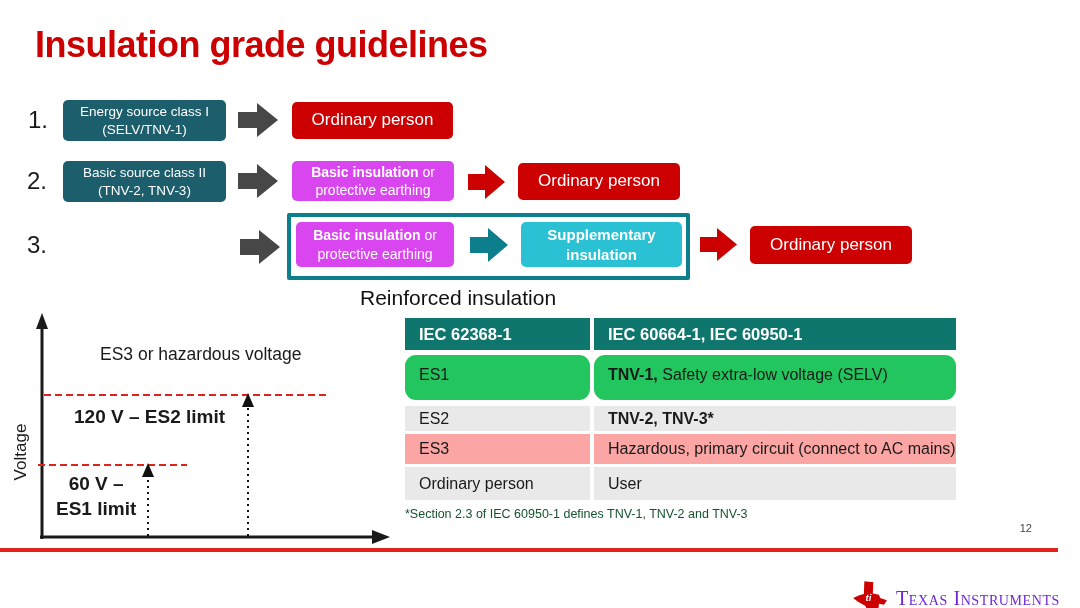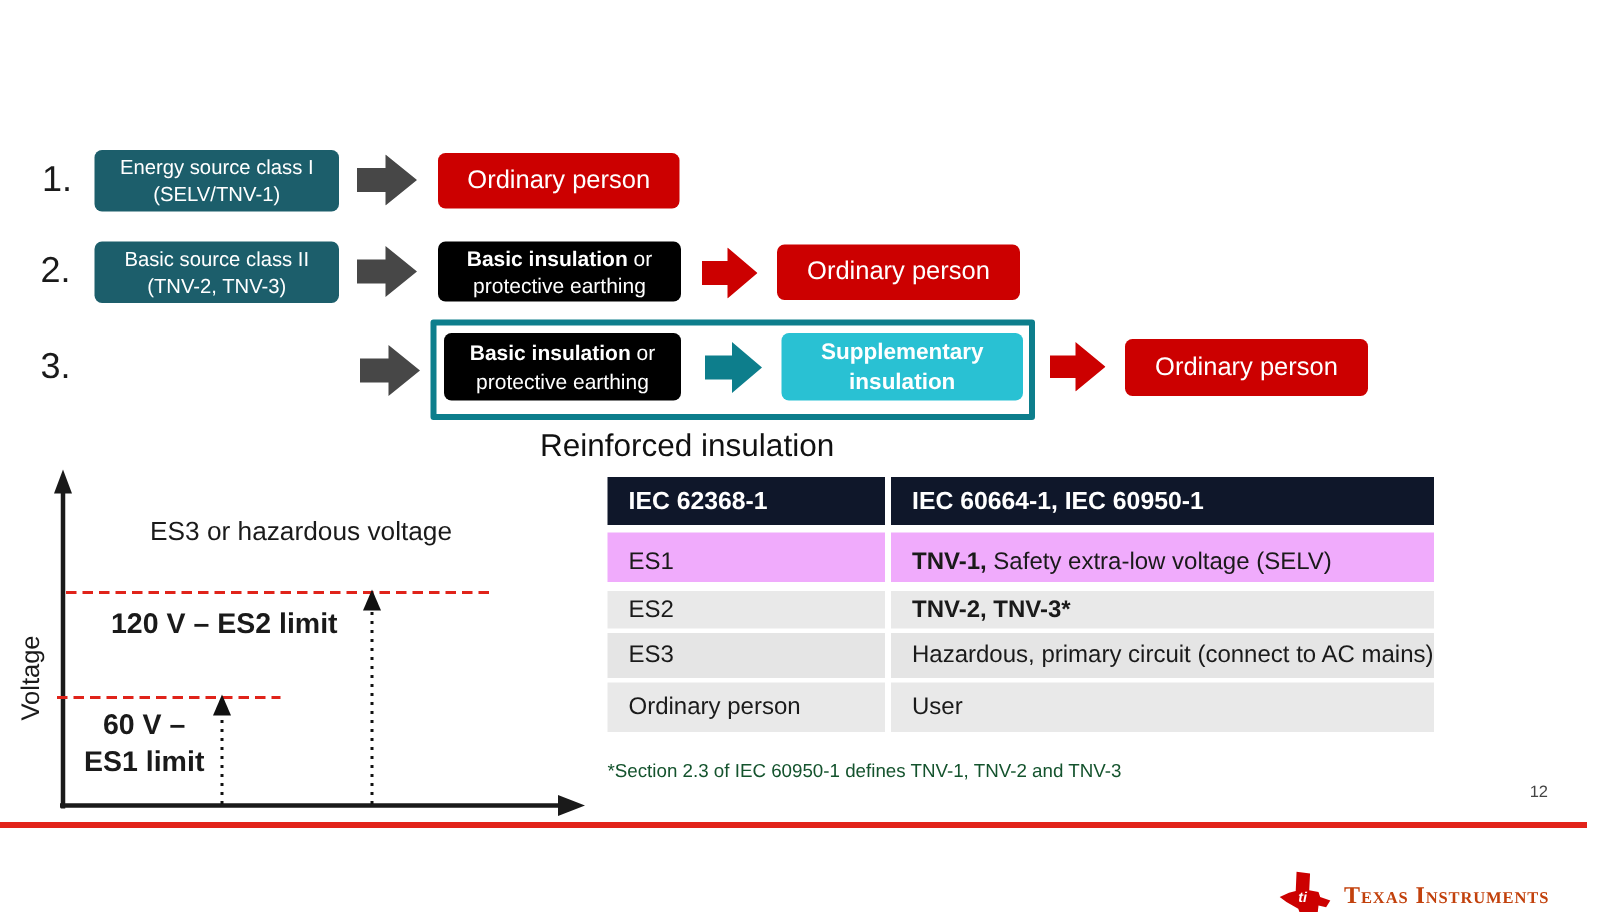--- a/index.html
+++ b/index.html
@@ -14,21 +14,21 @@
   .title { left:35px; top:24px; font-size:36px; font-weight:bold; color:#cc0000; letter-spacing:-0.5px; }
 
   
   .stepnum { font-size:24px; color:#1a1a1a; }
   .box {
     position:absolute; border-radius:5px; color:#fff; text-align:center;
     display:flex; flex-direction:column; align-items:center; justify-content:center;
     line-height:1.3;
   }
   .src  { background:#1c5e6b; font-size:13.5px; padding:2px 4px; }
-  .ins  { background:#000000; font-size:14px; }
+  .ins  { background:#d946ef; font-size:14px; }
   .cyan { background:#29c1d3; font-size:15px; font-weight:bold; }
   .redbox { background:#cc0000; font-size:17px; }
   .groupbox { position:absolute; border:4px solid #0d7e8c; background:#ffffff; border-radius:2px; }
   .arrow { position:absolute; }
   .arrow svg { display:block; }
   .fill-gray polygon { fill:#474747; }
   .fill-red polygon  { fill:#cc0000; }
   .fill-teal polygon { fill:#0d7e8c; }
   .reinforced { font-size:21px; color:#111; }
 
@@ -39,42 +39,43 @@
     width:70px; text-align:center; font-size:17px;
     transform:rotate(-90deg);
   }
 
   
   .tbl { left:405px; top:318px; width:551px; }
   .trow { display:flex; gap:4px; }
   .tcell { padding-left:14px; overflow:hidden; white-space:nowrap; }
   .c1 { width:185px; }
   .c2 { flex:1; }
-  .thead .tcell { background:#0f172a; color:#fff; font-weight:bold; font-size:16.5px; height:32px; line-height:32px; }
-  .r-es1 { margin-top:5px; } .r-es1 .tcell { background:#f0abfc; height:33px; line-height:39px; font-size:16px; }
+  .thead .tcell { background:#0f766e; color:#fff; font-weight:bold; font-size:16.5px; height:32px; line-height:32px; }
+  .r-es1 { margin-top:5px; } .r-es1 .tcell { background:#22c55e; height:45px; line-height:39px; font-size:16px;border-radius:11px; }
   .r-es2 { margin-top:6px; } .r-es2 .tcell { background:#e9e9e9; height:25px; line-height:25px; font-size:16px; }
-  .r-es3 { margin-top:3px; } .r-es3 .tcell { background:#e5e5e5; height:30px; line-height:30px; font-size:16px; }
+  .r-es3 { margin-top:3px; } .r-es3 .tcell { background:#fca5a5; height:30px; line-height:30px; font-size:16px; }
   .r-op  { margin-top:3px; } .r-op  .tcell { background:#e9e9e9; height:33px; line-height:33px; font-size:16px; }
 
   .footnote { font-size:12.5px; color:#14532d; }
   .pagenum { font-size:11px; color:#444; }
 
   
   .footer-line { left:0; top:548px; width:1058px; height:4px; background:#e2231a; }
   .logo { left:852px; top:580px; display:flex; align-items:center; gap:8px; }
   .wordmark {
-    font-family:"Liberation Serif", serif; font-variant:small-caps; font-weight:700;
-    font-size:16px; letter-spacing:0.6px; color:#c2410c;
+    font-family:"Liberation Serif", serif; font-variant:small-caps; font-weight:400;
+    font-size:20px; letter-spacing:0.6px; color:#6d28d9;
   }
 </style>
 </head>
 <body>
 
 <div class="slide">
 
+  <h1 class="abs title">Insulation grade guidelines</h1>
 
   <div class="abs stepnum" style="left:28px; top:106px;">1.</div>
   <div class="box src" style="left:63px; top:100px; width:163px; height:41px;">
     <div>Energy source class I</div>
     <div>(SELV/TNV-1)</div>
   </div>
   <div class="arrow fill-gray" style="left:238px; top:103px;">
     <svg width="40" height="34" viewBox="0 0 40 34">
         <polygon points="0,9 19,9 19,0 40,17 19,34 19,25 0,25"></polygon>
       </svg>

